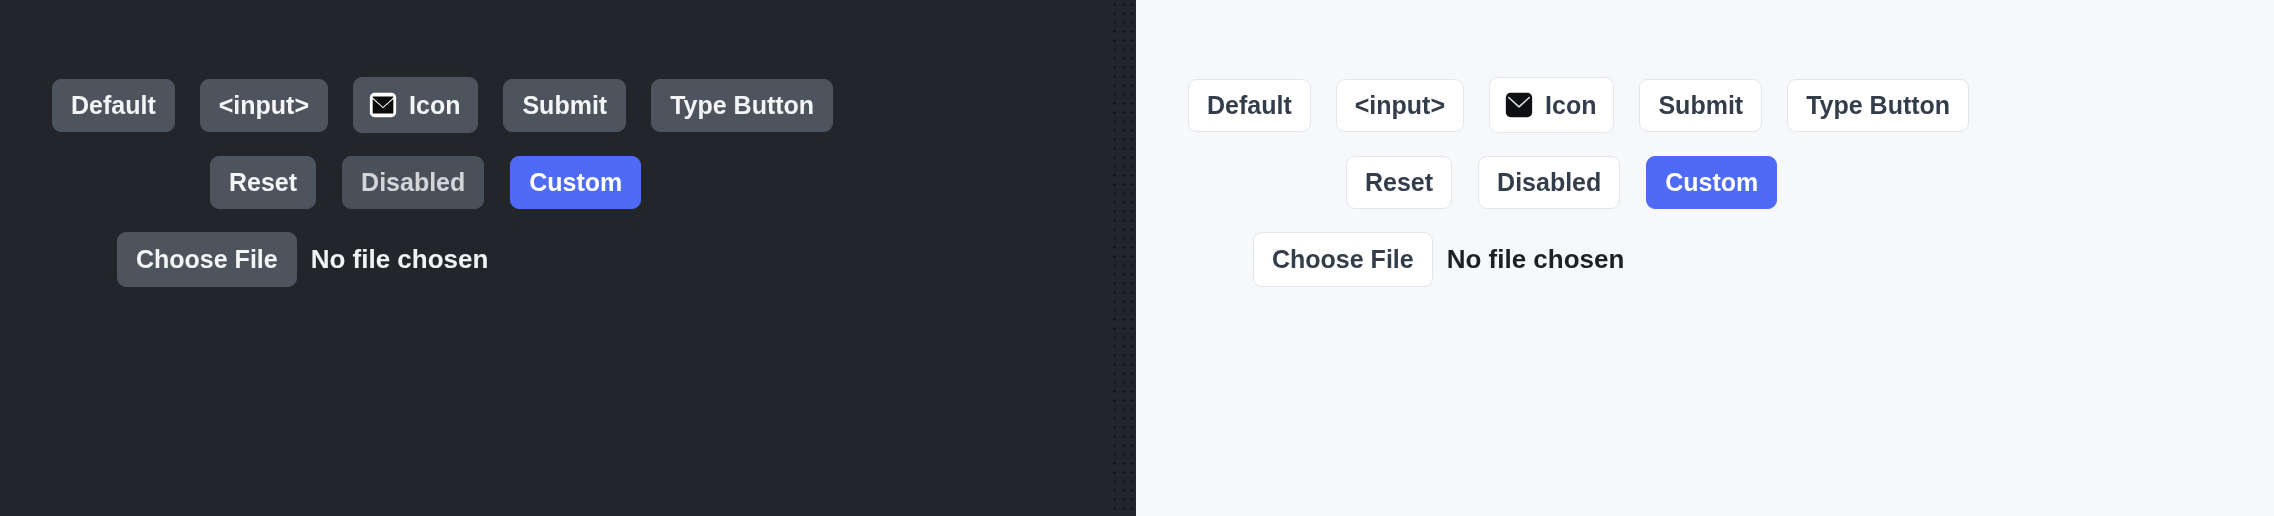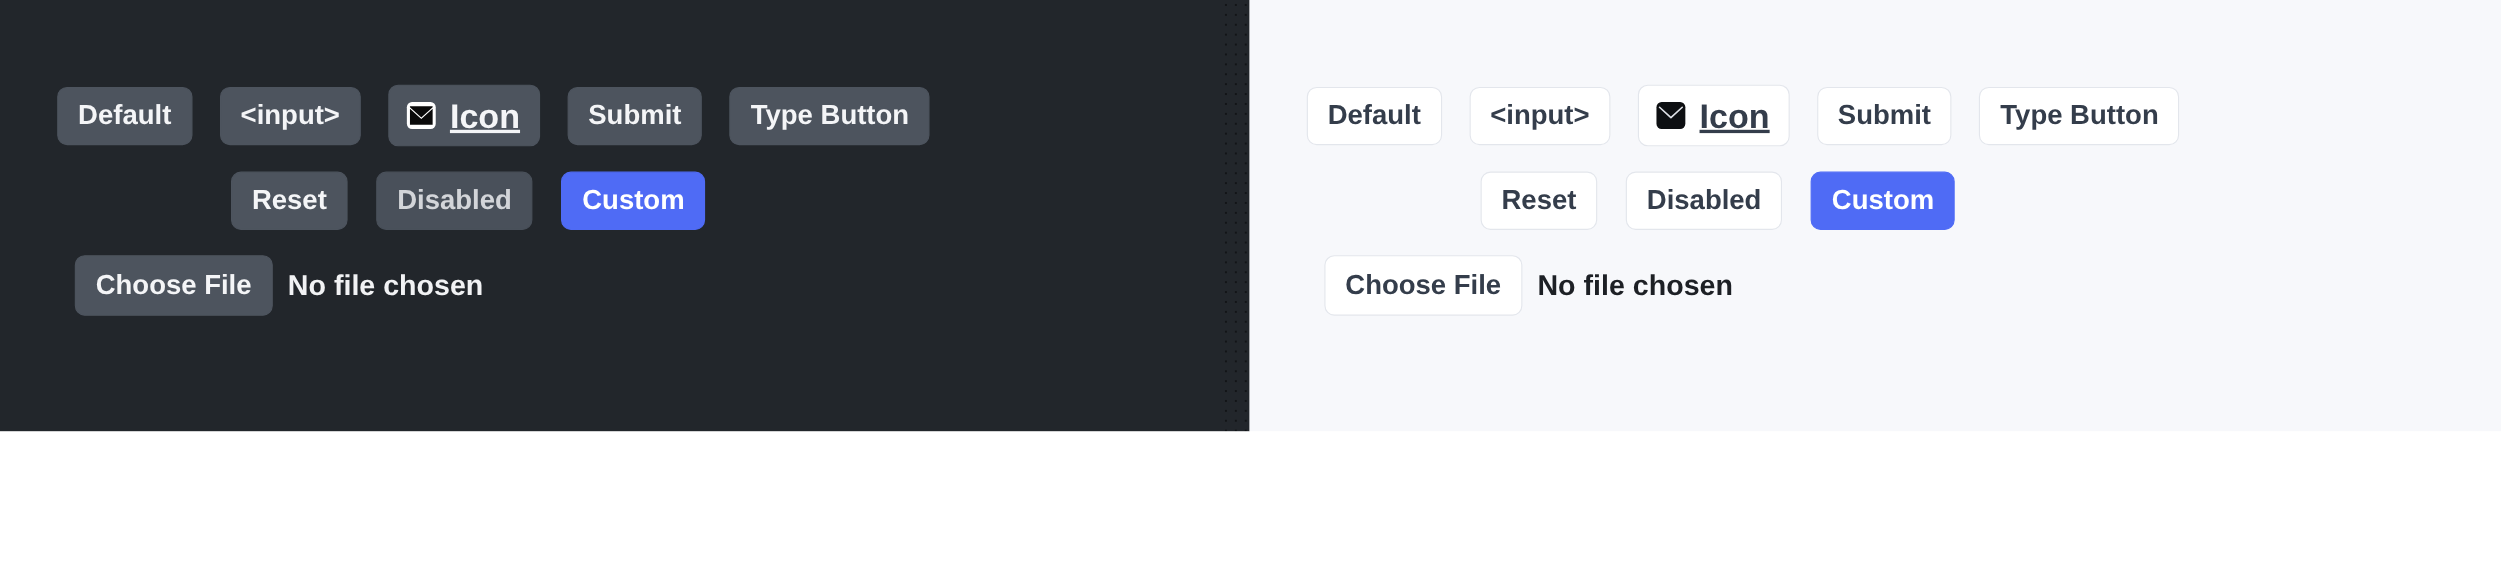--- a/index.html
+++ b/index.html
@@ -16,21 +16,21 @@
   }
 
   .split {
     display: flex;
     width: 2274px;
     height: 516px;
   }
 
   .panel {
     position: relative;
-    height: 392px;
+    height: 516px;
     box-sizing: border-box;
     overflow: hidden;
   }
 
   .panel-dark {
     width: 1136px;
     background: #22262b;
   }
   
   .panel-dark::after {
@@ -60,21 +60,21 @@
     box-sizing: border-box;
   }
 
   .row {
     display: flex;
     align-items: center;
     height: 54px;
   }
   .row-1 { padding-left: 52px; gap: 25px; margin-bottom: 23px; }
   .row-2 { padding-left: 210px; gap: 26px; margin-bottom: 23px; align-items: flex-end; }
-  .row-3 { padding-left: 68px; gap: 0; }
+  .row-3 { padding-left: 117px; gap: 0; }
 
   
   .btn {
     display: inline-flex;
     align-items: center;
     justify-content: center;
     box-sizing: border-box;
     font-family: "Liberation Sans", sans-serif;
     font-size: 25px;
     font-weight: bold;
@@ -129,24 +129,23 @@
 
   .env-icon {
     display: inline-flex;
     width: 30px;
     height: 30px;
     flex: 0 0 auto;
   }
   .env-icon svg { display: block; width: 30px; height: 30px; }
 
   .icon-label {
-    font-size: 31px;
+    font-size: 25px;
     font-weight: bold;
     line-height: 1;
-    text-decoration: underline;
   }
 
   
   .file-field {
     display: inline-flex;
     align-items: center;
     gap: 14px;
   }
   .file-btn {
     padding: 14px 18px;

